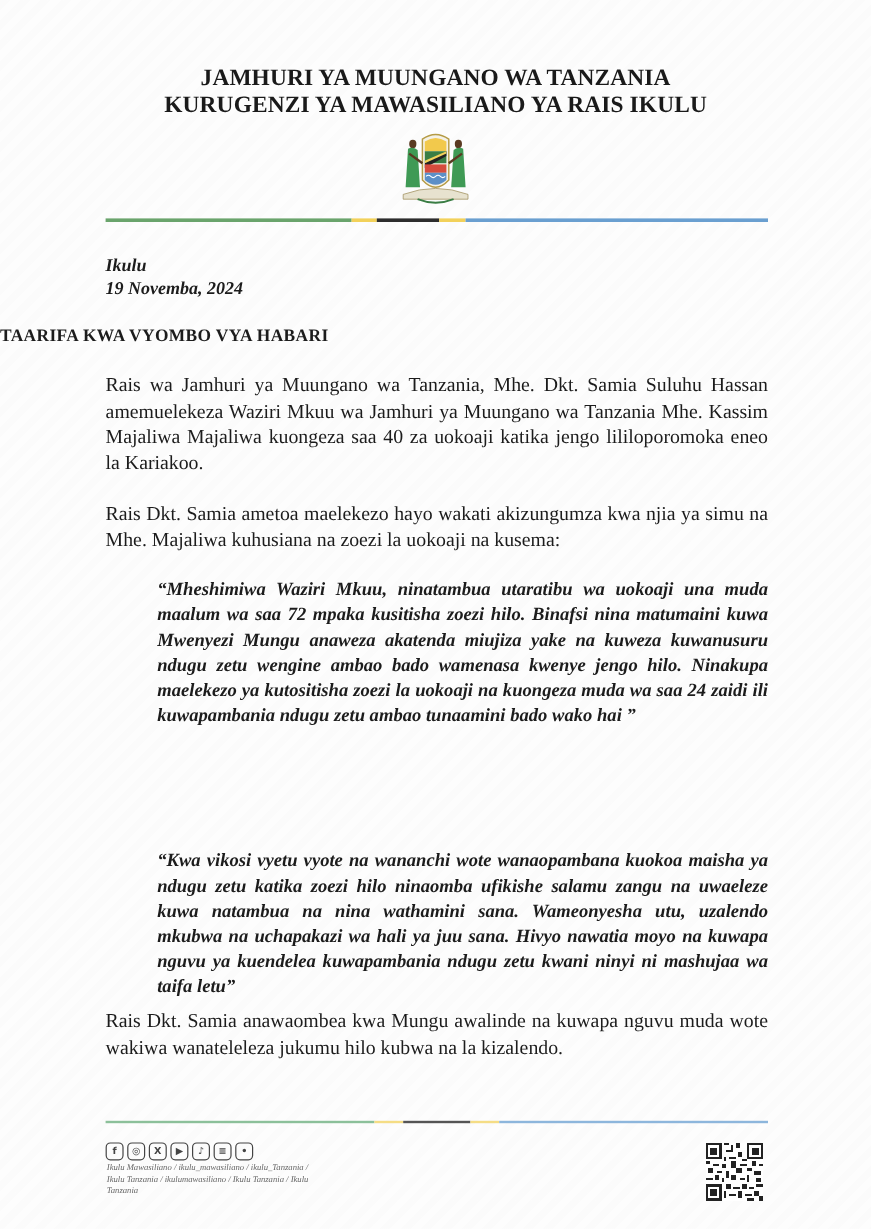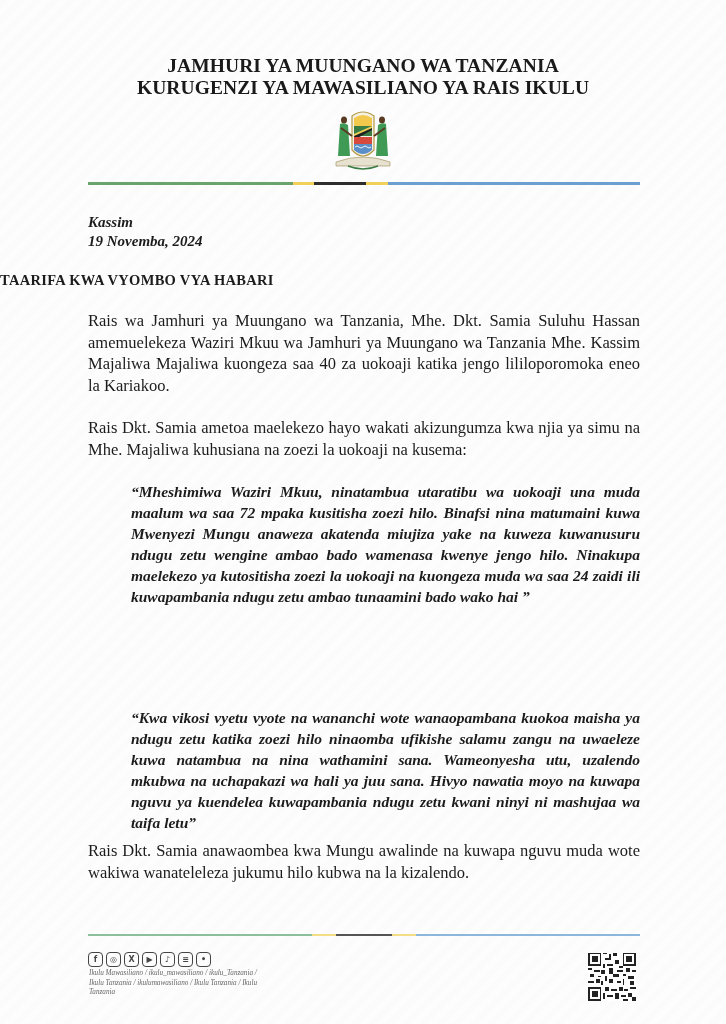--- a/index.html
+++ b/index.html
@@ -104,21 +104,21 @@
   </svg>
 
   <div id="top-rule" class="rule">
     <span style="width:205px;background:#6aa46c"></span>
     <span style="width:21px;background:#f2d15a"></span>
     <span style="width:52px;background:#2d2d2d"></span>
     <span style="width:22px;background:#f2d15a"></span>
     <span style="width:252px;background:#6a9fd0"></span>
   </div>
 
-  <div id="place" class="meta">Kassim</div>
+  <div id="place" class="meta">Ikulu</div>
   <div id="date" class="meta">19 Novemba, 2024</div>
 
   <div class="title">TAARIFA KWA VYOMBO VYA HABARI</div>
 
   <div id="p1" class="para">Rais wa Jamhuri ya Muungano wa Tanzania, Mhe. Dkt. Samia Suluhu Hassan amemuelekeza Waziri Mkuu wa Jamhuri ya Muungano wa Tanzania Mhe. Kassim Majaliwa Majaliwa kuongeza saa 40 za uokoaji katika jengo lililoporomoka eneo la Kariakoo.</div>
   <div id="p2" class="para">Rais Dkt. Samia ametoa maelekezo hayo wakati akizungumza kwa njia ya simu na Mhe. Majaliwa kuhusiana na zoezi la uokoaji na kusema:</div>
   <div id="q1" class="quote">“Mheshimiwa Waziri Mkuu, ninatambua utaratibu wa uokoaji una muda maalum wa saa 72 mpaka kusitisha zoezi hilo.  Binafsi nina matumaini kuwa Mwenyezi Mungu anaweza akatenda miujiza yake na kuweza kuwanusuru ndugu zetu wengine ambao bado wamenasa kwenye jengo hilo. Ninakupa maelekezo ya kutositisha zoezi la uokoaji na kuongeza muda wa saa 24 zaidi ili kuwapambania ndugu zetu ambao tunaamini bado wako hai ”</div>
   <div id="q2" class="quote">“Kwa vikosi vyetu vyote na wananchi wote wanaopambana kuokoa maisha ya ndugu zetu katika zoezi hilo ninaomba ufikishe salamu zangu na uwaeleze kuwa natambua na nina wathamini sana. Wameonyesha utu, uzalendo mkubwa na uchapakazi wa hali ya juu sana. Hivyo nawatia moyo na kuwapa nguvu ya kuendelea kuwapambania ndugu zetu kwani ninyi ni mashujaa wa taifa letu”</div>
   <div id="p4" class="para">Rais Dkt. Samia anawaombea kwa Mungu awalinde na kuwapa nguvu muda wote wakiwa wanateleleza jukumu hilo kubwa na la kizalendo.</div>
 

